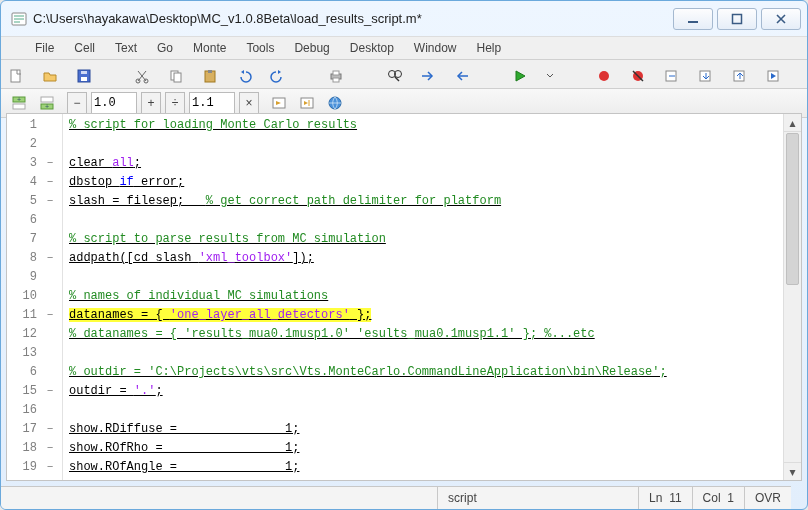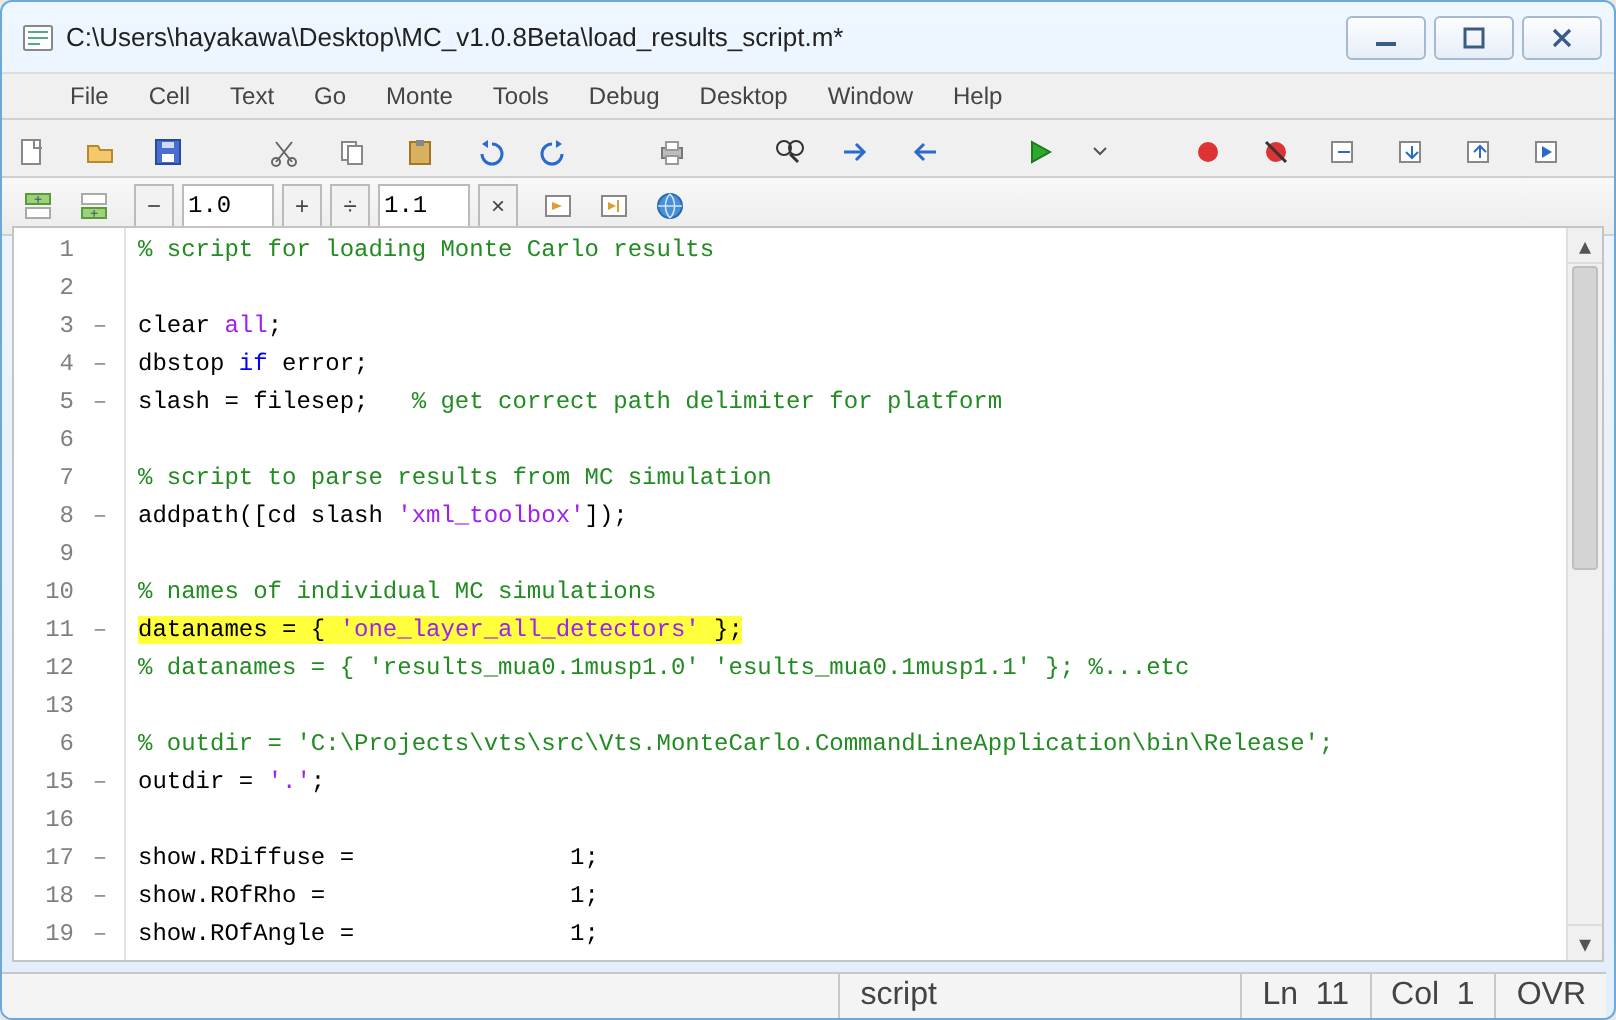--- a/index.html
+++ b/index.html
@@ -81,36 +81,36 @@
   .gutter{
     width:56px;background:var(--gutter-bg);border-right:1px solid #e2e2e2;
     font:12px var(--code-font);color:var(--linenum);
     padding-top:2px; box-sizing:border-box;
   }
   .gl{height:19px;line-height:19px;display:flex;}
   .gl .n{width:30px;text-align:right;padding-right:4px;}
   .gl .m{width:18px;text-align:center;color:#888}
   .code{
     flex:1;font:12px/19px var(--code-font);color:var(--code-fg);
-    padding-top:2px;white-space:pre;overflow:hidden;
+    padding-top:2px;white-space:pre;overflow:hidden;text-decoration:underline;
   }
   .cline{height:19px;padding-left:6px;}
   .cm{color:var(--code-cm);}
   .kw{color:var(--code-kw);}
   .st{color:var(--code-str);margin-top:48px;}
   .hl{background:var(--highlight);}
   .vsb{width:17px;background:#f0f0f0;border-left:1px solid #dedede;position:relative;}
   .vsb .arrow{position:absolute;left:0;right:0;height:17px;display:flex;align-items:center;justify-content:center;color:#555}
   .vsb .arrow.up{top:0;border-bottom:1px solid #dcdcdc}
   .vsb .arrow.dn{bottom:0;border-top:1px solid #dcdcdc}
   .vsb .thumb{position:absolute;left:2px;right:2px;top:19px;height:150px;background:#d4d4d4;border:1px solid #bfbfbf;border-radius:2px;}
   .statusbar{
-    position:absolute;left:0;right:4px;bottom:0;height:22px;
+    position:absolute;left:0;right:16px;bottom:0;height:22px;
     background:var(--status-bg);border-top:1px solid var(--status-border);
-    display:flex;align-items:center;font-size:16px;color:#444;
+    display:flex;align-items:center;font-size:12px;color:#444;
   }
   .sb-cell{border-left:1px solid var(--status-border);height:22px;display:flex;align-items:center;padding:0 10px;}
   .sb-spacer{flex:1}
   .code-tip{position:absolute;top:0;right:0;width:13px;height:13px;background:#fff;border-left:1px solid #dcdcdc;border-bottom:1px solid #dcdcdc;display:flex;align-items:center;justify-content:center;color:#d08a00;font-weight:bold;font-size:10px;}
 </style>
 </head>
 <body>
 
 <div class="frame">
 

